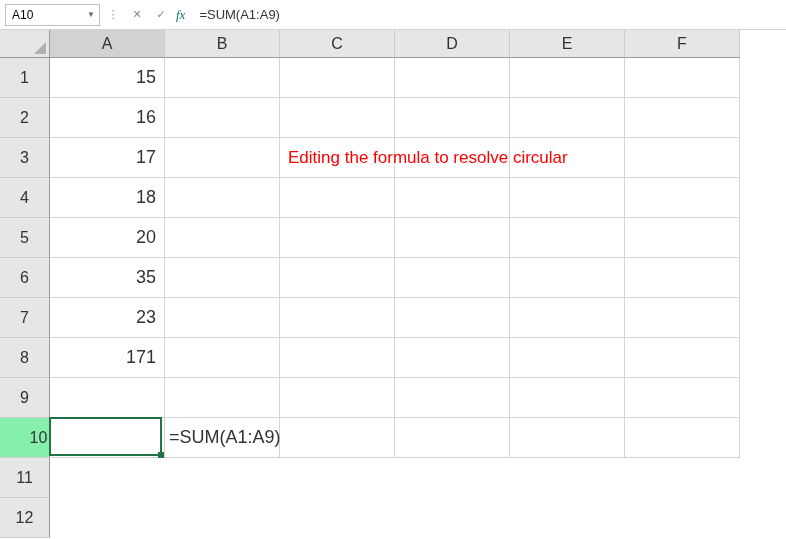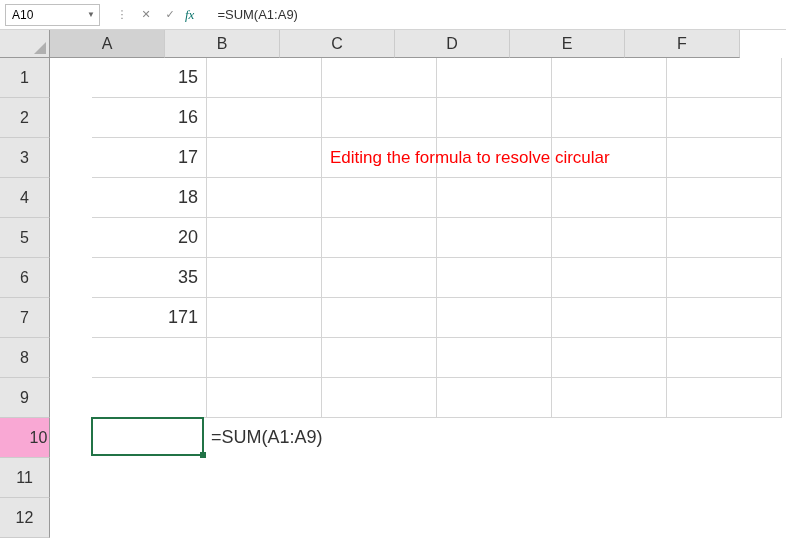--- a/index.html
+++ b/index.html
@@ -15,21 +15,21 @@
       overflow: hidden;
       font-size: 13px;
     }
     .formula-bar {
       display: flex;
       align-items: center;
       height: 30px;
       border-bottom: 1px solid #d4d4d4;
       background: #fff;
       padding: 2px 5px;
-      gap: 9px;
+      gap: 0;
     }
     .name-box {
       width: 95px;
       height: 22px;
       border: 1px solid #c0c0c0;
       background: #fff;
       display: flex;
       align-items: center;
       justify-content: space-between;
       padding: 0 4px 0 6px;
@@ -133,26 +133,25 @@
       background: #e6e6e6;
       border-right: 1px solid #999;
       border-bottom: 1px solid #ccc;
       display: flex;
       align-items: center;
       justify-content: center;
       font-size: 16px;
       color: #333;
     }
     .row-header.active {
-      background: #f9a8d4;
+      background: #86efac;
       padding-left: 28px;
     }
     .cells {
       position: relative;
-      margin-left: 42px;
     }
     .cell-row {
       display: flex;
       height: 40px;
     }
     .cell {
       width: 115px;
       height: 40px;
       border-right: 1px solid #d4d4d4;
       border-bottom: 1px solid #d4d4d4;
@@ -290,20 +289,28 @@
         </div>
         <div class="cell-row">
           <div class="cell num">35</div>
           <div class="cell"></div>
           <div class="cell"></div>
           <div class="cell"></div>
           <div class="cell"></div>
           <div class="cell"></div>
         </div>
         <div class="cell-row">
+          <div class="cell num">23</div>
+          <div class="cell"></div>
+          <div class="cell"></div>
+          <div class="cell"></div>
+          <div class="cell"></div>
+          <div class="cell"></div>
+        </div>
+        <div class="cell-row">
           <div class="cell num">171</div>
           <div class="cell text-left"></div>
           <div class="cell"></div>
           <div class="cell"></div>
           <div class="cell"></div>
           <div class="cell"></div>
         </div>
         <div class="cell-row">
           <div class="cell"></div>
           <div class="cell"></div>

